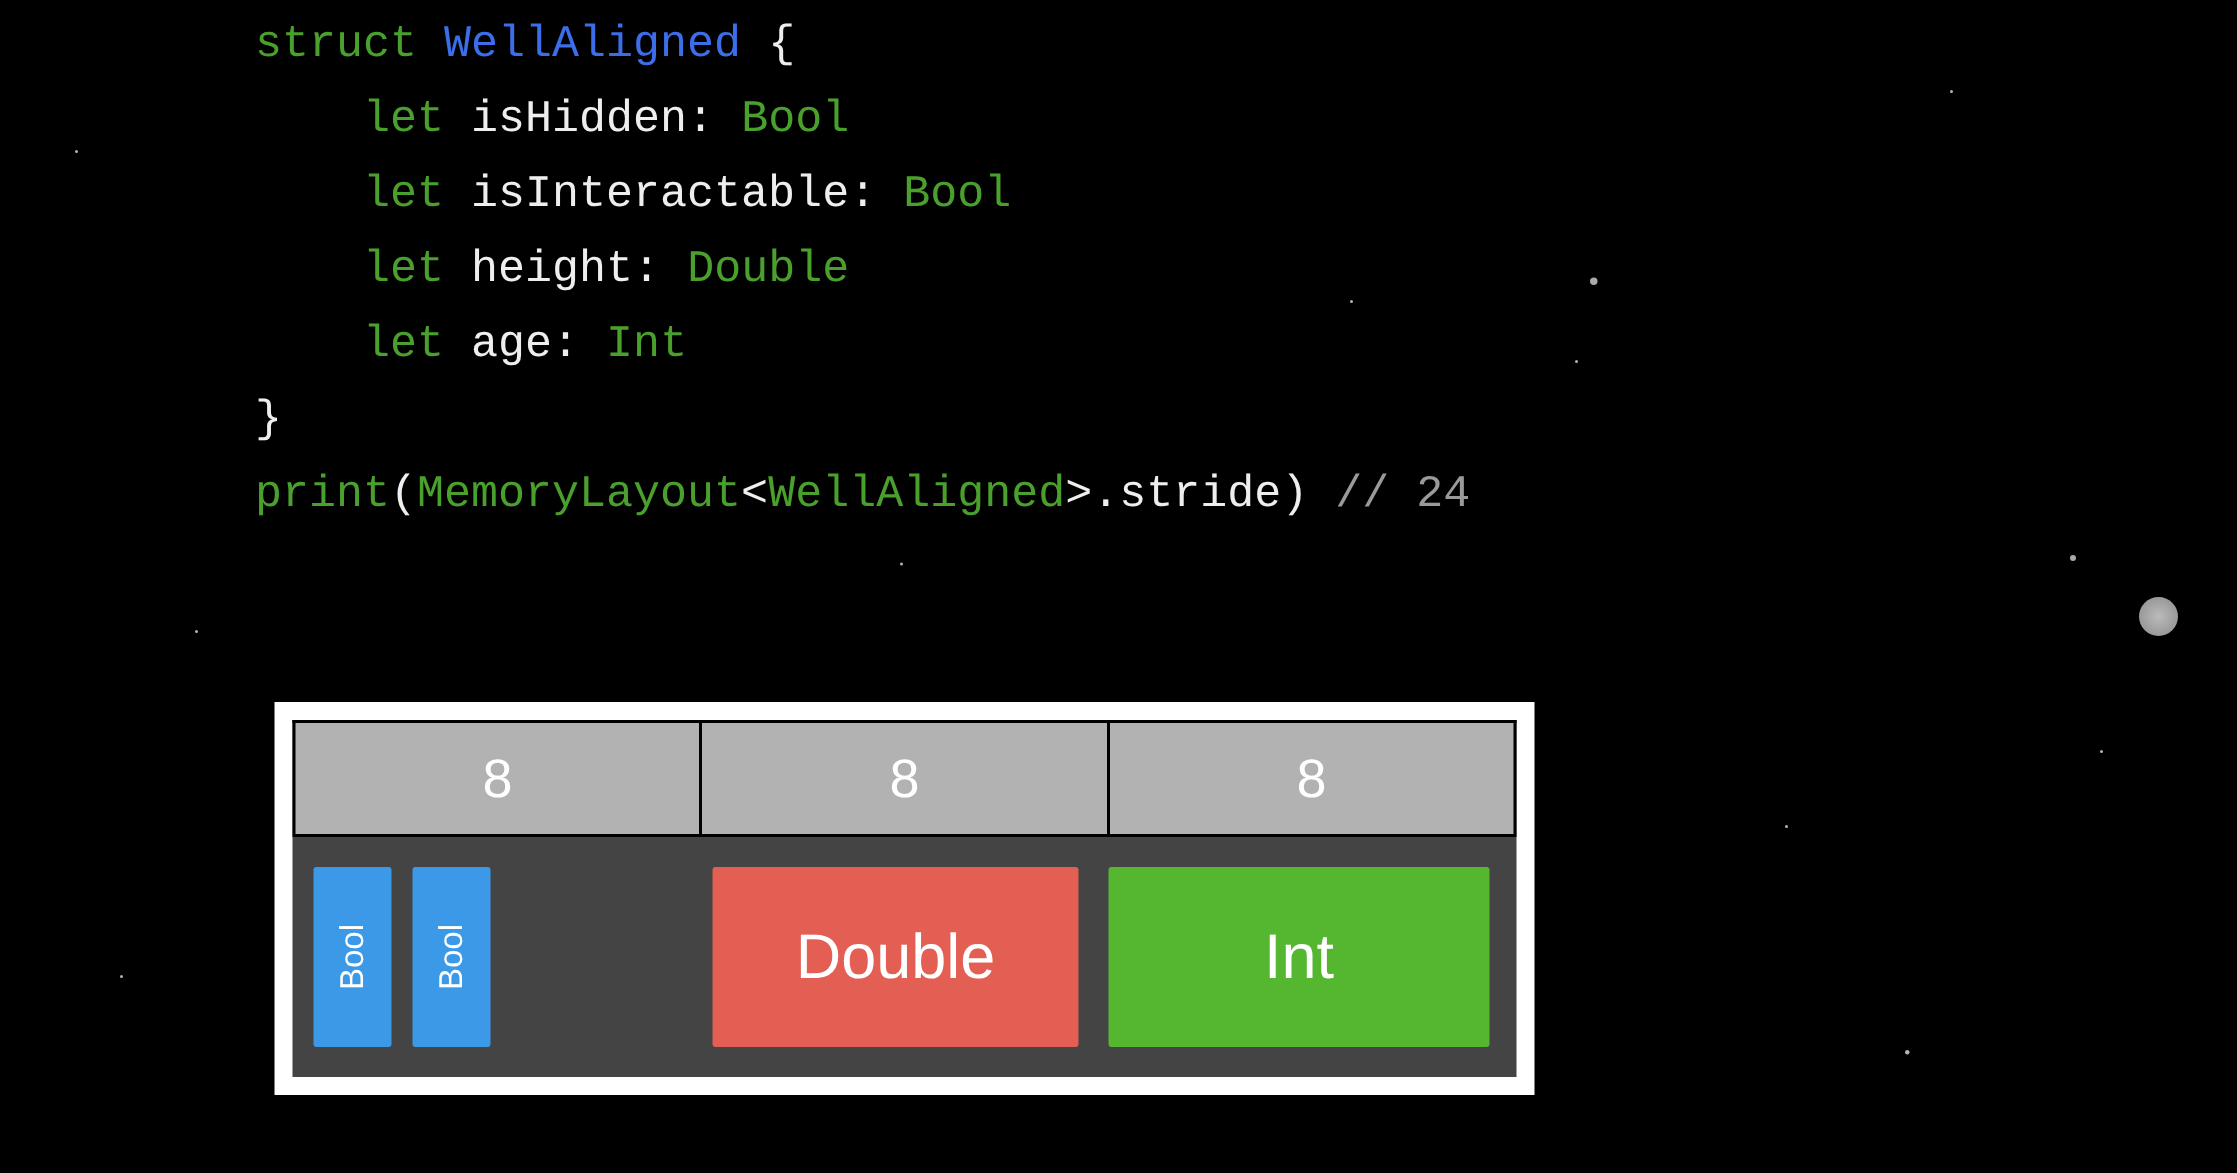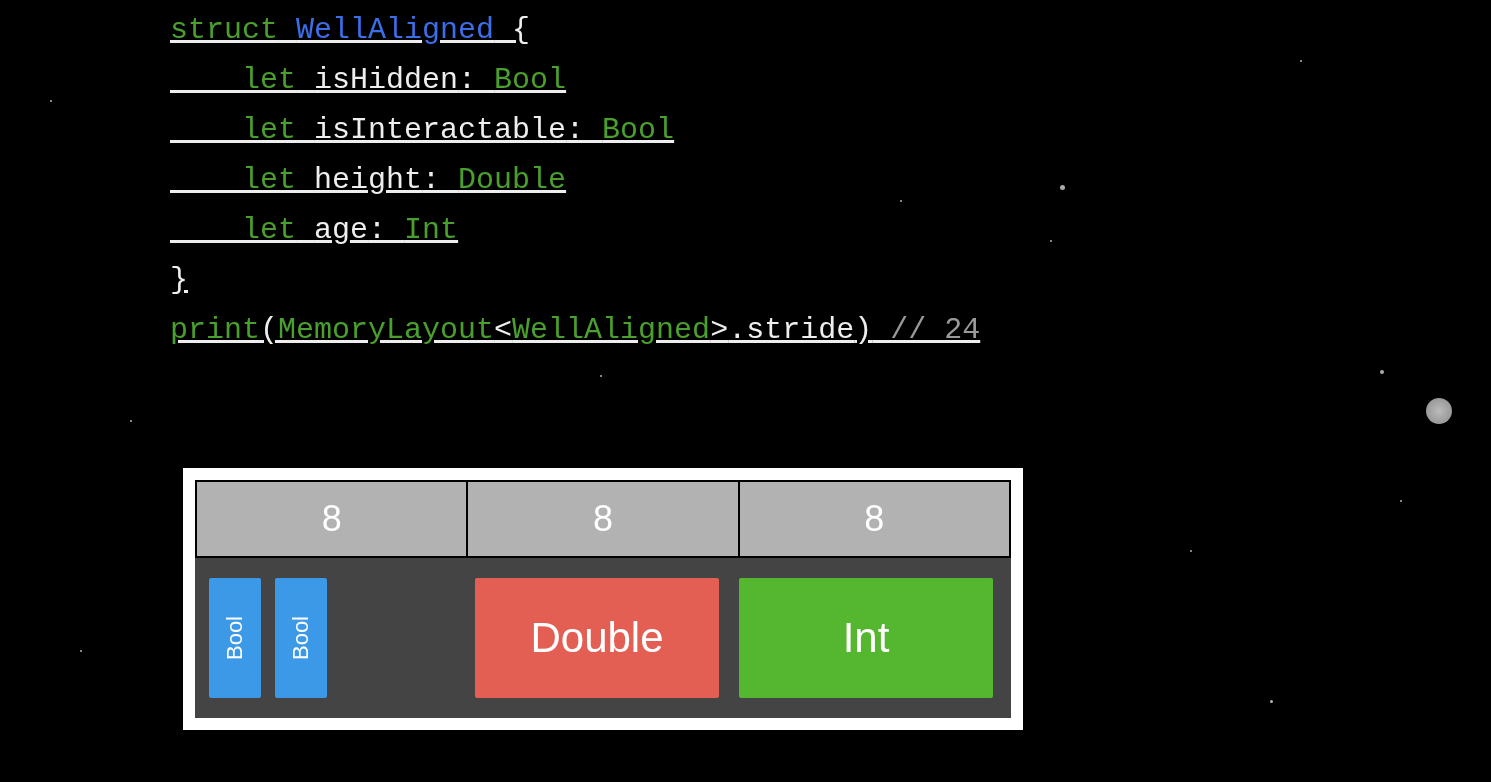--- a/index.html
+++ b/index.html
@@ -18,21 +18,20 @@
     border-radius: 50%;
   }
   .code {
     position: absolute;
     top: 5px;
     left: 170px;
     font-size: 30px;
     line-height: 50px;
     white-space: pre;
     color: #eee;
-    text-decoration: underline;
   }
   .kw-struct { color: #4aa02c; }
   .kw-name   { color: #3b6ee8; }
   .kw-let    { color: #4aa02c; }
   .kw-type   { color: #4aa02c; }
   .plain     { color: #eee; }
   .dim       { color: #9a9a9a; }
   .func      { color: #4aa02c; }
 
   .diagram-wrapper {

